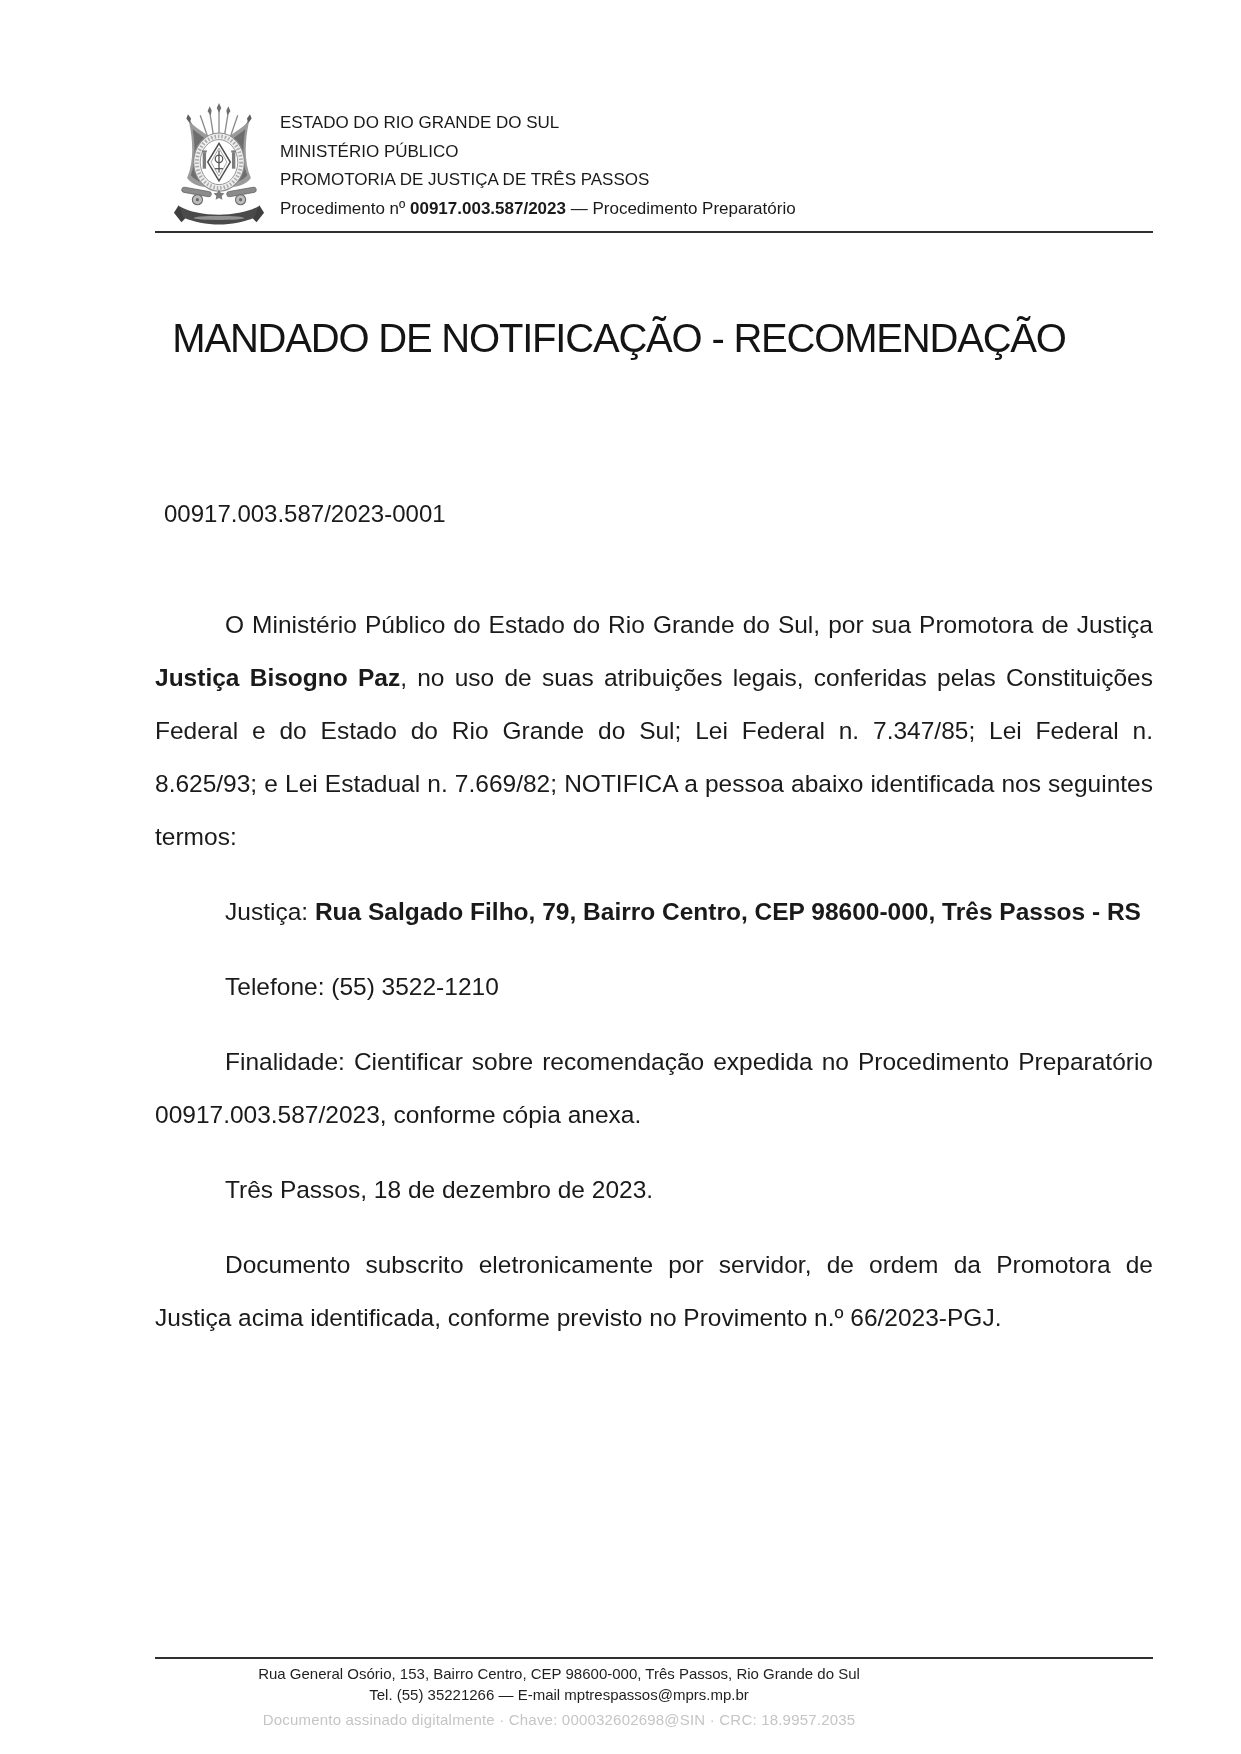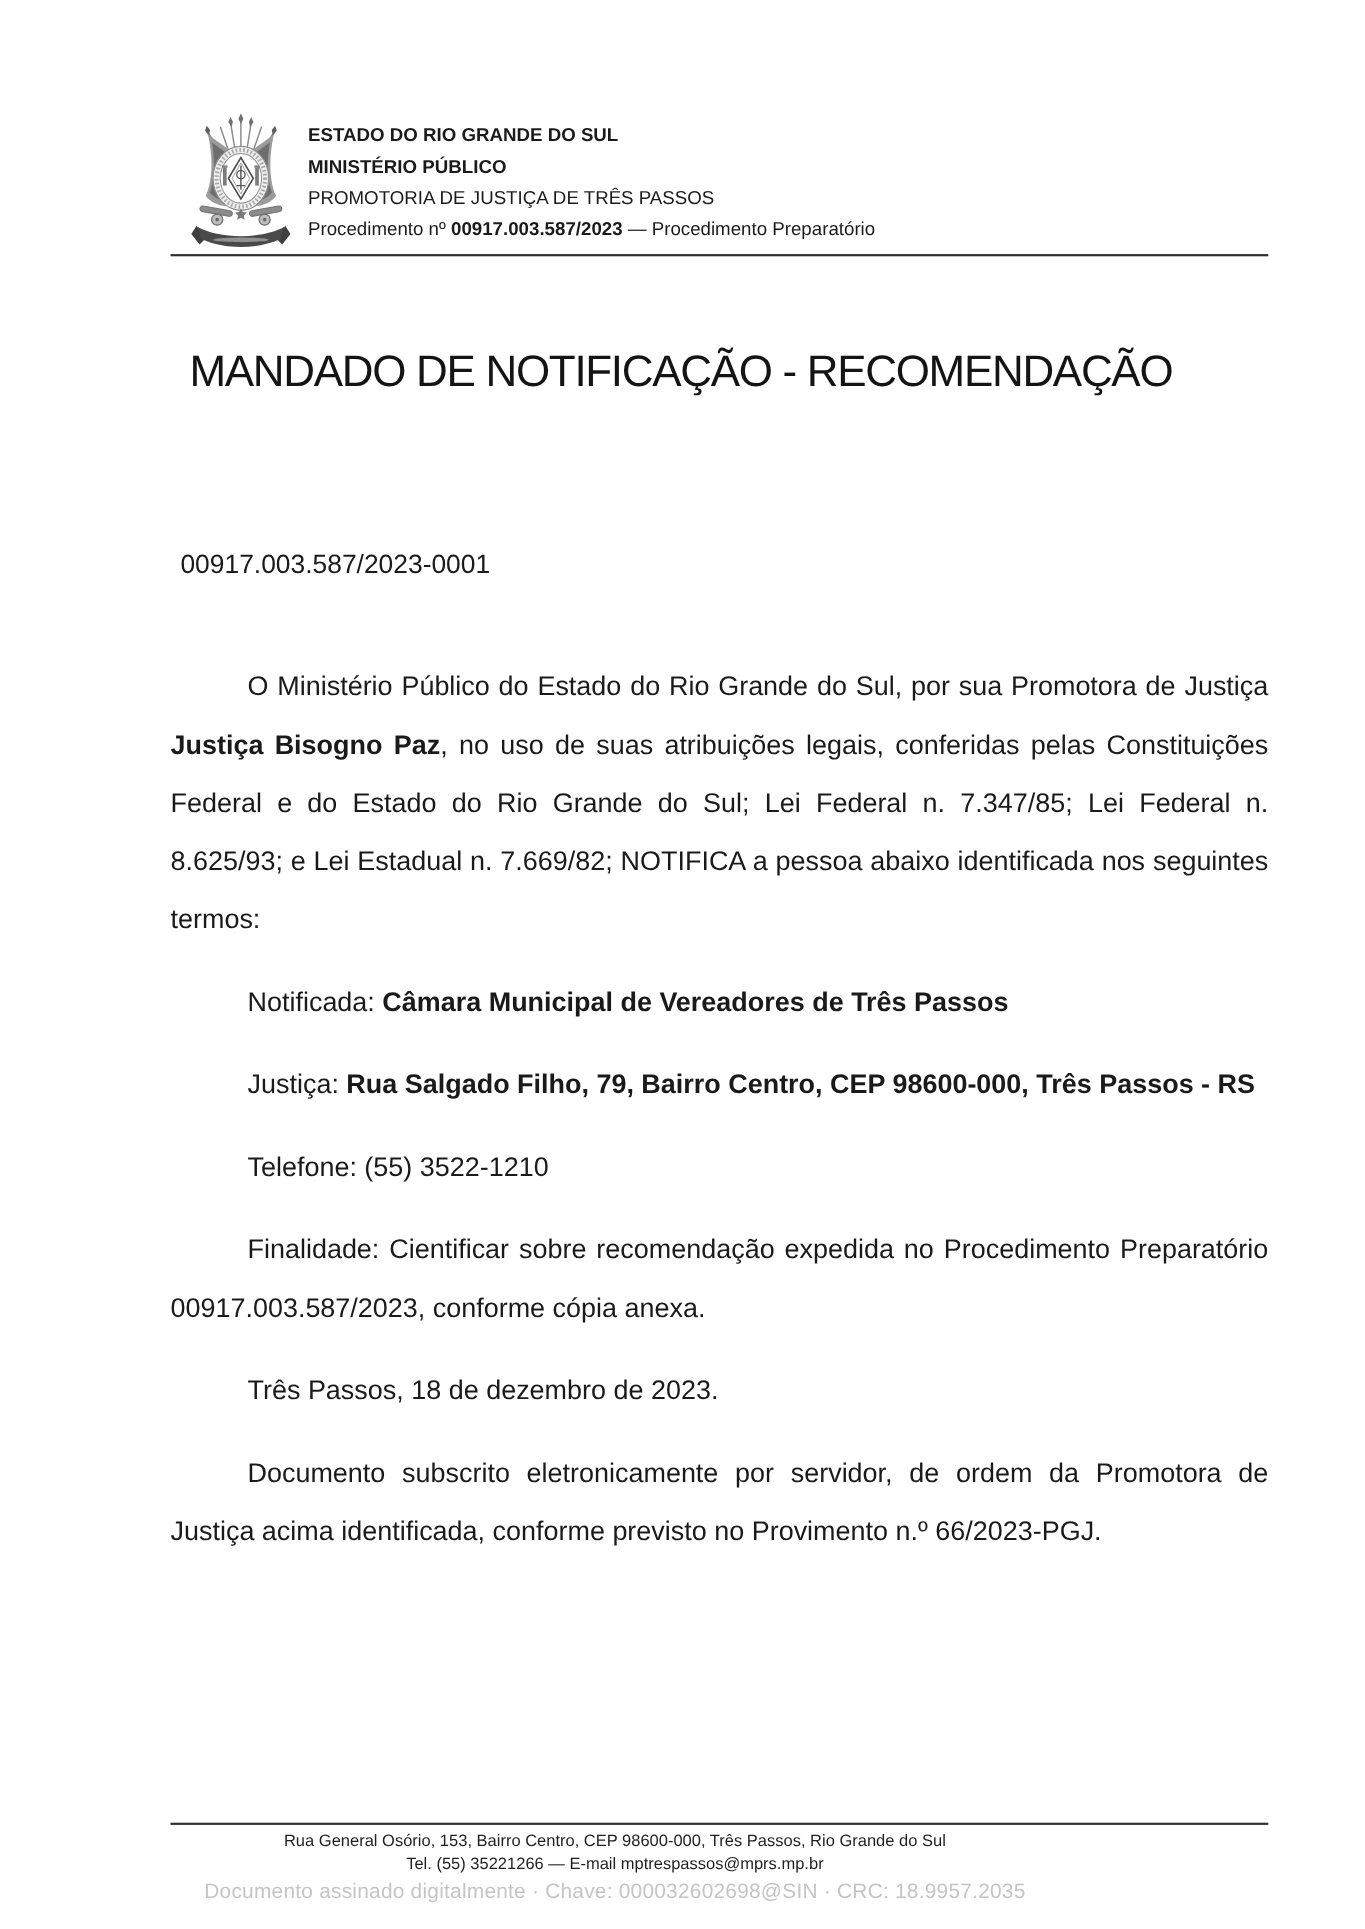--- a/index.html
+++ b/index.html
@@ -19,21 +19,21 @@
   .doc-header {
     position: absolute;
     left: 172px;
     top: 103px;
     display: flex;
     align-items: flex-start;
   }
   .logo { width: 94px; height: 122px; flex: 0 0 auto; }
   .header-text { margin-left: 14px; padding-top: 6px; }
   .h-line { font-size: 17px; line-height: 28.5px; white-space: nowrap; }
-  .h-org { font-weight: 700; }
+  .h-org { font-weight: 400; }
 
   .rule {
     position: absolute;
     left: 155px;
     width: 998px;
     border-top: 2px solid #2f2f2f;
   }
   .header-rule { top: 231px; }
 
   
@@ -76,21 +76,21 @@
   
   .footer-rule { top: 1657px; }
   .doc-footer {
     position: absolute;
     left: 0;
     top: 1663px;
     width: 1118px;
     text-align: center;
   }
   .f-line { font-size: 15px; line-height: 21px; color: #1f1f1f; }
-  .f-sign { margin-top: 3px; font-size: 19px; line-height: 24px; letter-spacing: 0.2px; }
+  .f-sign { margin-top: 3px; font-size: 15px; line-height: 24px; letter-spacing: 0.2px; }
 </style>
 </head>
 <body>
 
 <div class="page" style="color: rgb(26, 26, 26);">
 
   <header class="doc-header">
     <div class="logo">
       <svg viewBox="0 0 100 130" width="94" height="122" aria-hidden="true">
 
@@ -162,21 +162,20 @@
   </header>
 
   <div class="rule header-rule" style="border-top-color: rgb(47, 47, 47);"></div>
 
   <h1 class="title">MANDADO DE NOTIFICAÇÃO - RECOMENDAÇÃO</h1>
 
   <div class="refnum">00917.003.587/2023-0001</div>
 
   <main class="content">
     <p><span>O Ministério Público do Estado do Rio Grande do Sul, por sua Promotora de Justiça </span><b>Justiça Bisogno Paz</b><span>, no uso de suas atribuições legais, conferidas pelas Constituições Federal e do Estado do Rio Grande do Sul; Lei Federal n. 7.347/85; Lei Federal n. 8.625/93; e Lei Estadual n. 7.669/82; NOTIFICA a pessoa abaixo identificada nos seguintes termos:</span></p>
-    <p><span>Notificada: </span><b>Câmara Municipal de Vereadores de Três Passos</b></p>
     <p><span>Justiça: </span><b>Rua Salgado Filho, 79, Bairro Centro, CEP 98600-000, Três Passos - RS</b></p>
     <p>Telefone: (55) 3522-1210</p>
     <p>Finalidade: Cientificar sobre recomendação expedida no Procedimento Preparatório 00917.003.587/2023, conforme cópia anexa.</p>
     <p>Três Passos, 18 de dezembro de 2023.</p>
     <p>Documento subscrito eletronicamente por servidor, de ordem da Promotora de Justiça acima identificada, conforme previsto no Provimento n.º 66/2023-PGJ.</p>
   </main>
 
   <div class="rule footer-rule" style="border-top-color: rgb(47, 47, 47);"></div>
   <footer class="doc-footer">
     <div class="f-line">Rua General Osório, 153, Bairro Centro, CEP 98600-000, Três Passos, Rio Grande do Sul</div>

